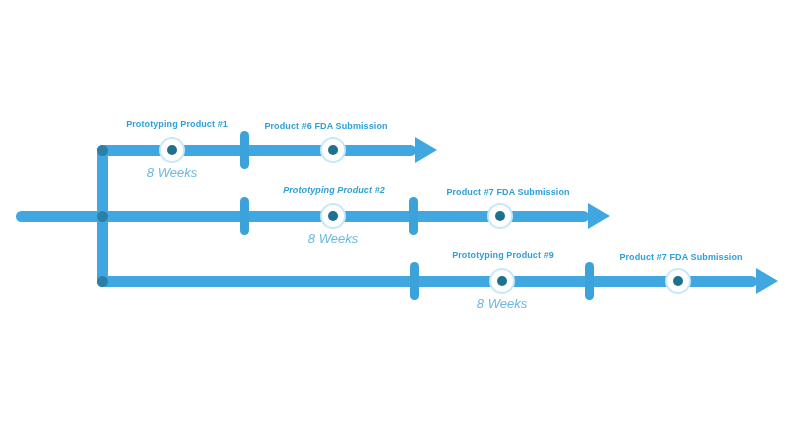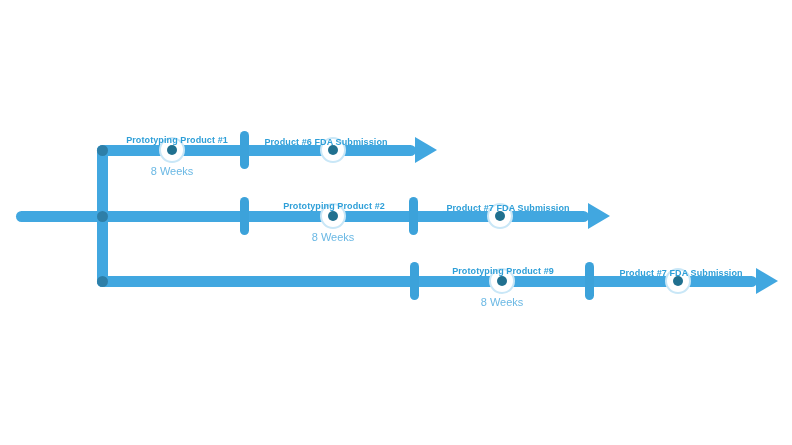--- a/index.html
+++ b/index.html
@@ -63,29 +63,29 @@
     background: var(--milestone-dot, #20708f);
   }
   .label {
     position: absolute;
     transform: translateX(-50%);
     font-size: 9px;
     font-weight: 700;
     letter-spacing: 0.1px;
     color: var(--label, #2e9fd8);
     white-space: nowrap;
-    margin-top: 16px;
   }
   .duration {
     position: absolute;
     transform: translateX(-50%);
-    font-size: 11px;
+    font-size: 13px;
     font-weight: 400;
     color: var(--duration-label, #6ab8e4);
     white-space: nowrap;
+    font-style: italic;
   }
 </style>
 </head>
 <body>
 
 <div class="canvas">
 
   <div class="line-h" style="left:16px; top:211px; width:91px;"></div>
   <div class="line-v" style="left:97px; top:145px; height:142px;"></div>
 
@@ -111,21 +111,21 @@
   <div class="tick" style="left:409px; top:197px;"></div>
   <div class="junction" style="left:97px; top:211px;"></div>
 
   <div class="milestone" style="left:320px; top:203px;">
     <span class="m-dot"></span>
   </div>
   <div class="milestone" style="left:487px; top:203px;">
     <span class="m-dot"></span>
   </div>
 
-  <div class="label" style="left:334px; top:185px;">Prototyping Product #2</div>
+  <div class="label" style="left:334px; top:185px;font-style:italic;">Prototyping Product #2</div>
   <div class="label" style="left:508px; top:187px;">Product #7 FDA Submission</div>
   <div class="duration" style="left:333px; top:231px;">8 Weeks</div>
 
   <div class="line-h" style="left:97px; top:276px; width:660px;"></div>
   <div class="arrow-head" style="left:756px; top:268px;"></div>
   <div class="tick" style="left:410px; top:262px;"></div>
   <div class="tick" style="left:585px; top:262px;"></div>
   <div class="junction" style="left:97px; top:276px;"></div>
 
   <div class="milestone" style="left:489px; top:268px;">

